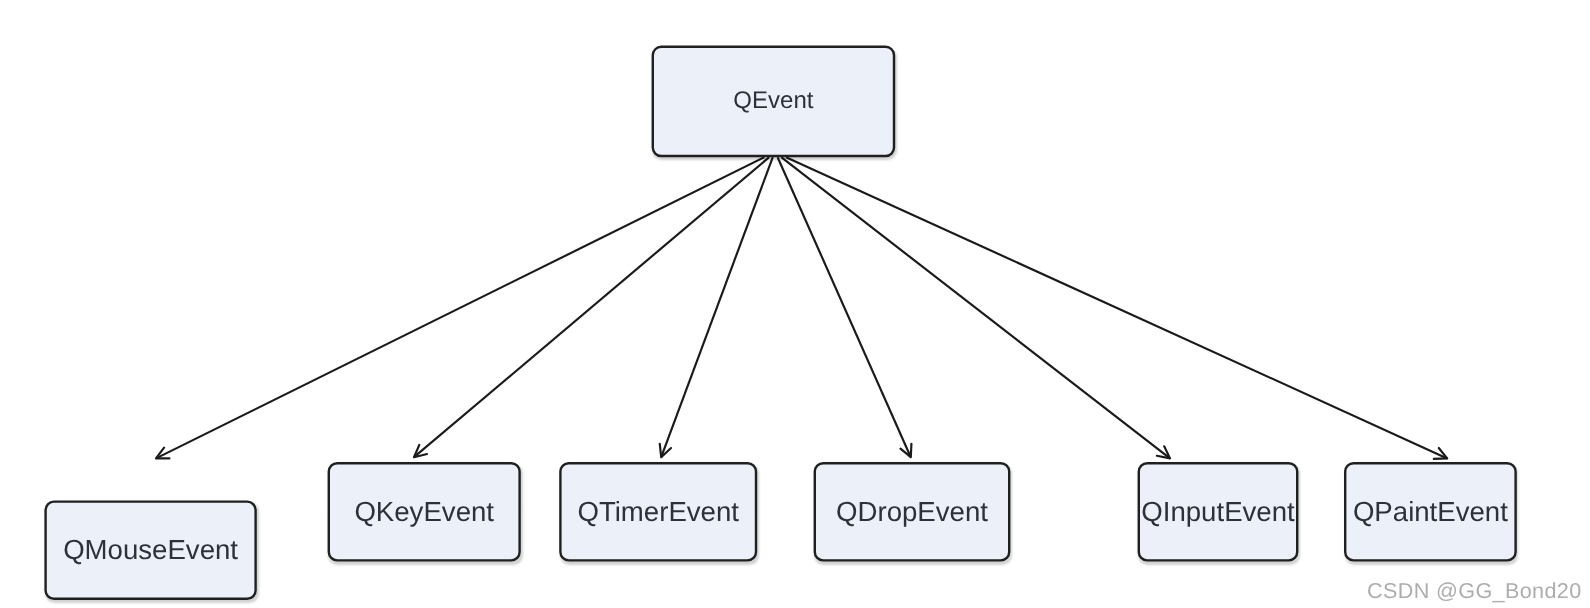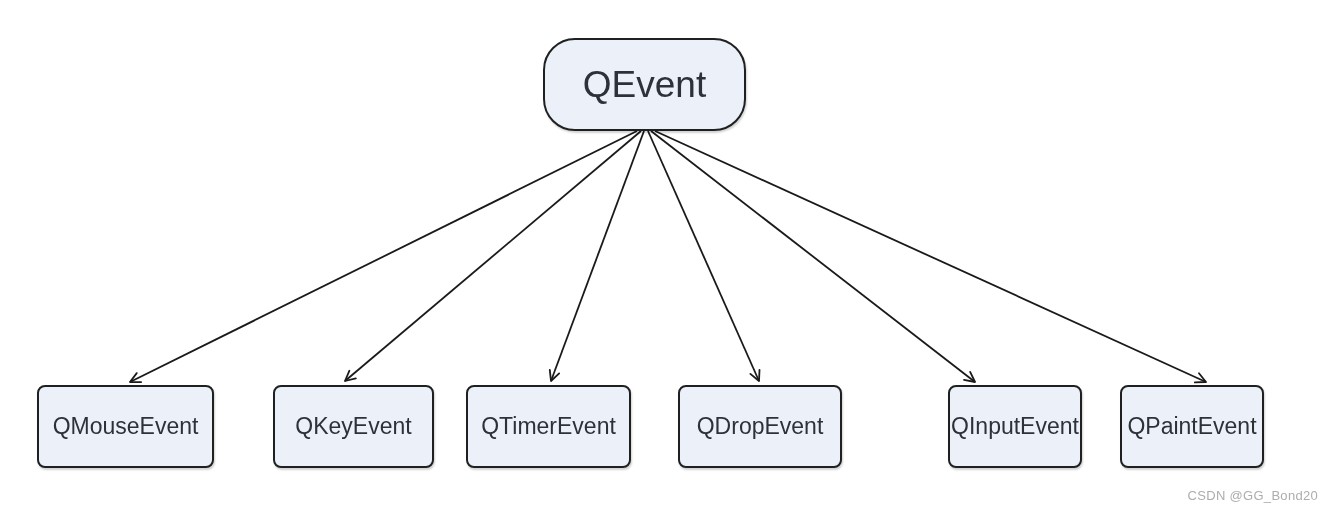--- a/index.html
+++ b/index.html
@@ -35,35 +35,34 @@
     justify-content: center;
     color: var(--node-text, #2D3138);
     font-size: 23px;
     white-space: nowrap;
   }
   .node-root {
     left: 543px;
     top: 38px;
     width: 203px;
     height: 93px;
-    font-size: 37px;
-    border-radius: 32px;
+    font-size: 20px;
   }
   .node-child { top: 385px; height: 83px; }
-  .node-child-0 { left: 37px;   width: 177px; }
+  .node-child-0 { left: 37px;   width: 177px; margin-top: 32px; }
   .node-child-1 { left: 261px;  width: 161px; margin-left: 12px; }
   .node-child-2 { left: 466px;  width: 165px; }
   .node-child-3 { left: 678px;  width: 164px; }
   .node-child-4 { left: 948px;  width: 134px; }
   .node-child-5 { left: 1120px; width: 144px; }
   .watermark {
     position: absolute;
     right: 7px;
     bottom: 4px;
-    font-size: 13px;
+    font-size: 18px;
     color: #ADADAD;
     letter-spacing: 0.3px;
   }
 </style>
 </head>
 <body>
 
 <div class="canvas">
 
   <svg class="edges-svg" viewBox="0 0 1325 507" xmlns="http://www.w3.org/2000/svg">

